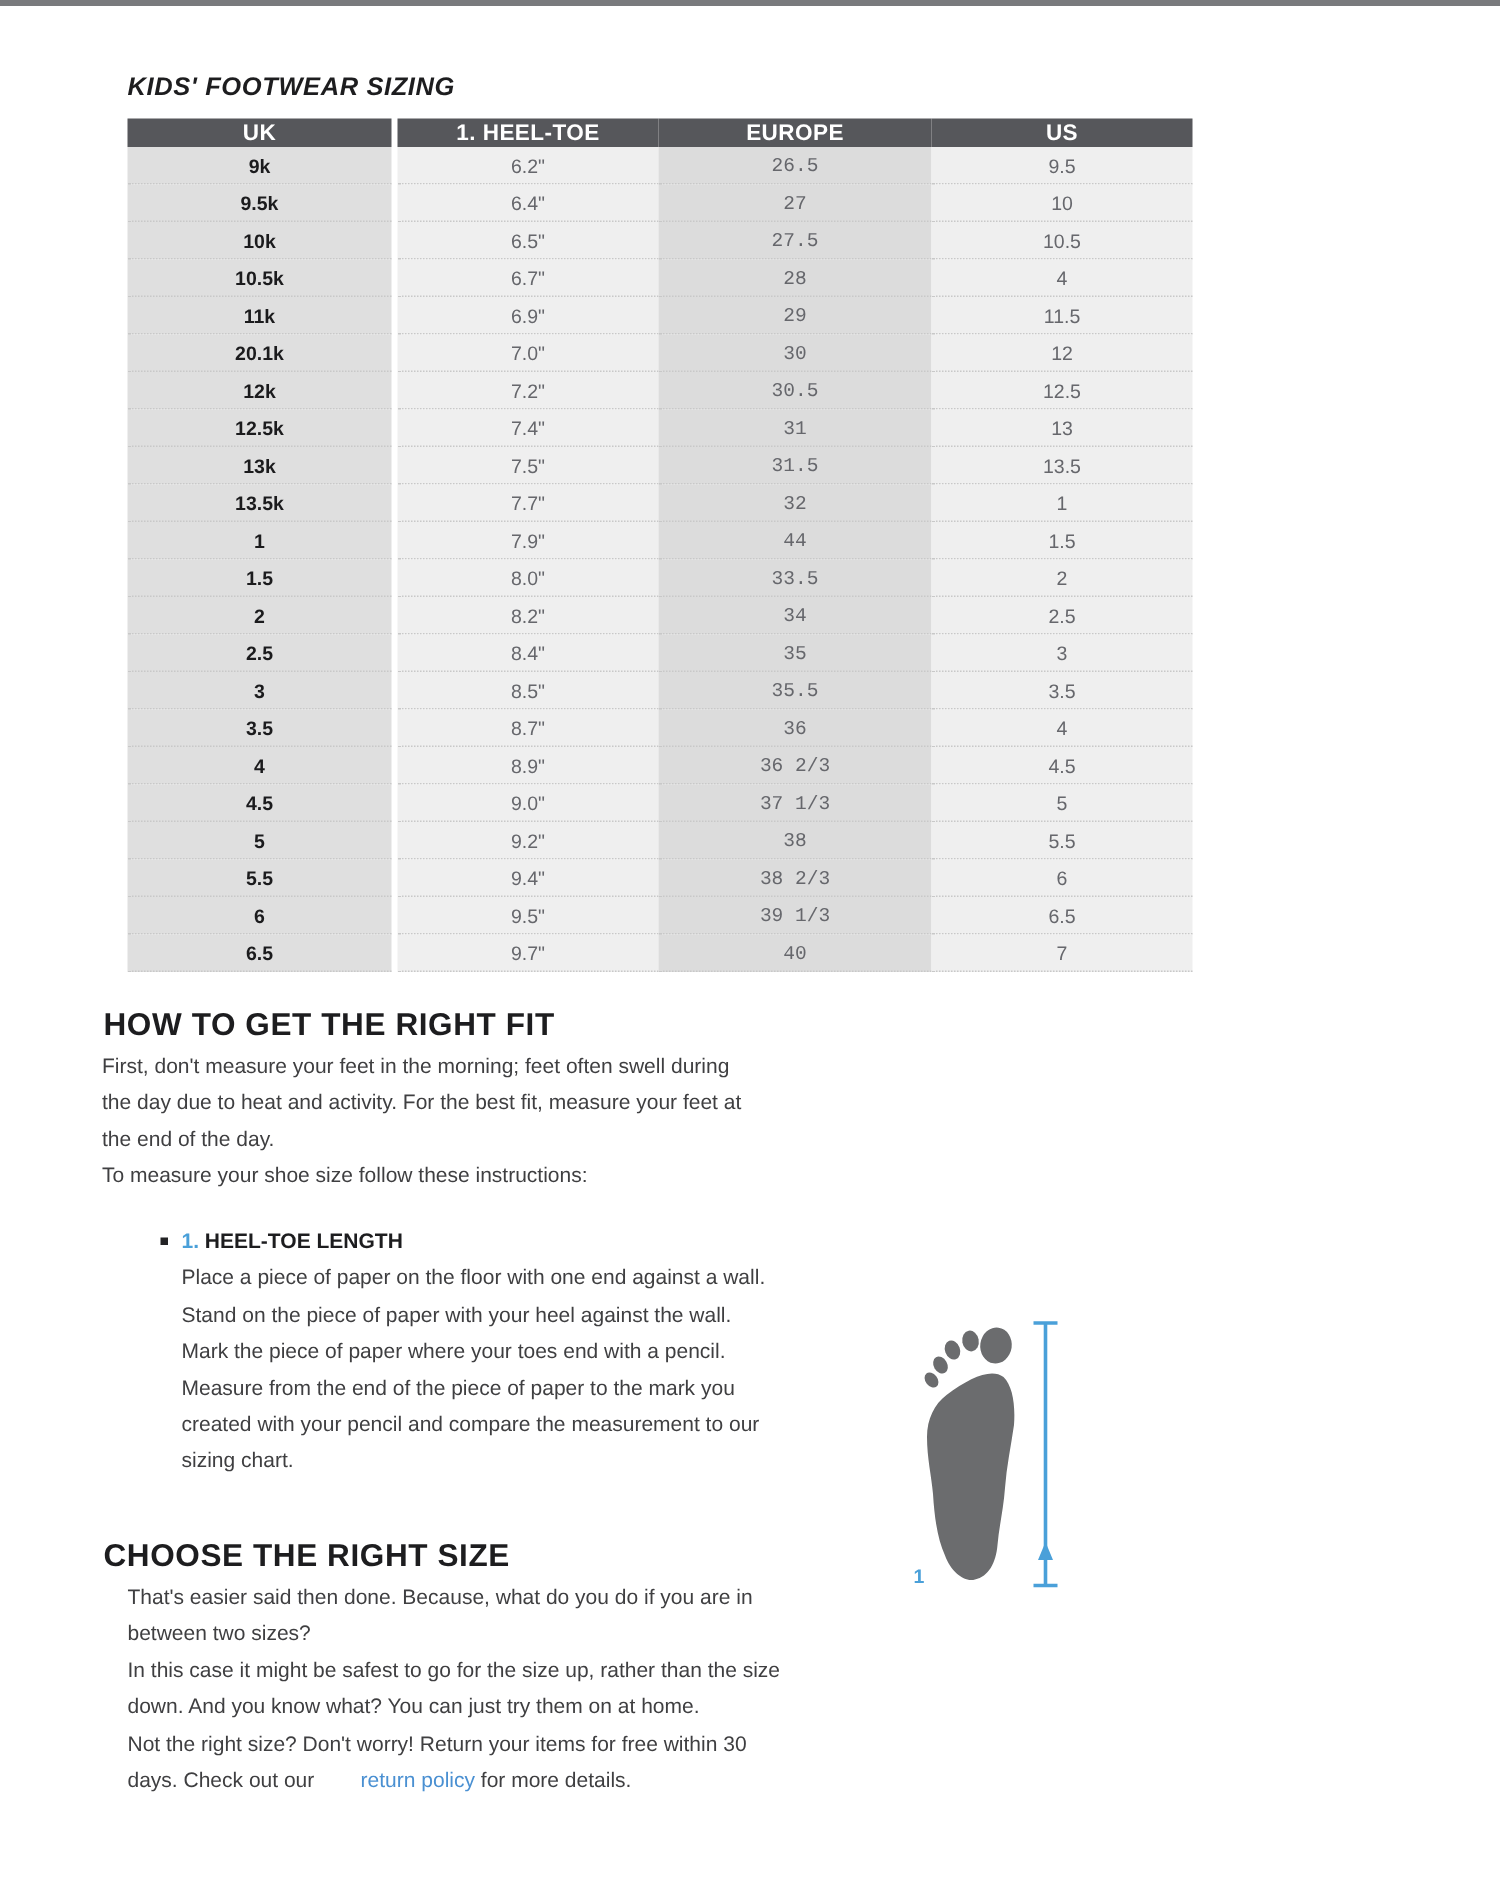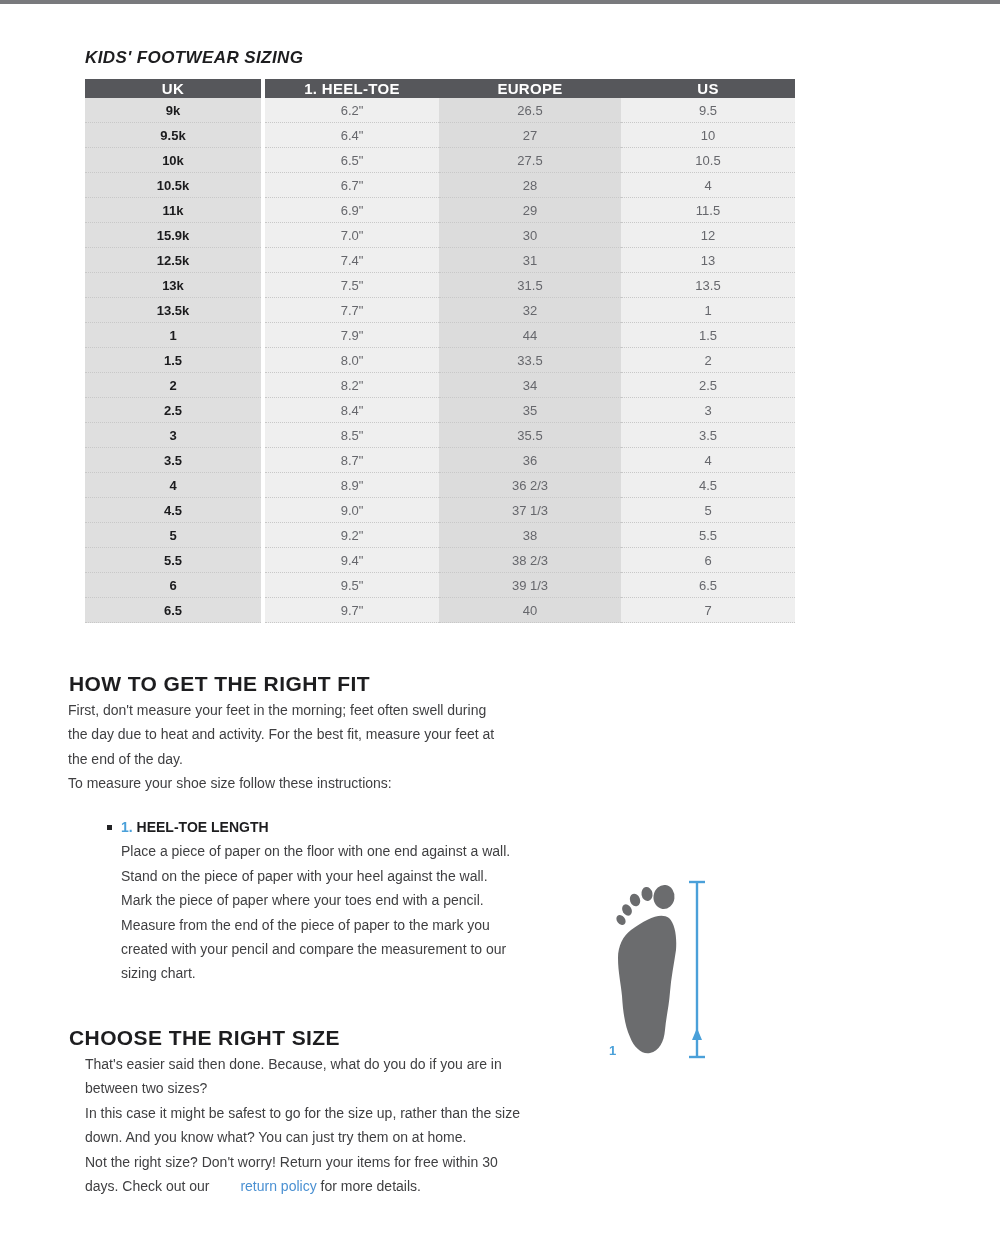--- a/index.html
+++ b/index.html
@@ -24,21 +24,21 @@
     display:flex;align-items:center;justify-content:center;
     font-size:13px;color:var(--cell-text,#66676c);
     border-bottom:1px dotted var(--dotted-line,#c8c8c8);box-sizing:border-box;
   }
   .w0{width:176px;margin-right:4px;}
   .w1{width:174px;}
   .w2{width:182px;}
   .w3{width:174px;}
   .trow .w0{background:var(--uk-col-bg,#dfdfdf);font-weight:bold;color:var(--uk-text,#1b1b1d);}
   .trow .w1{background:var(--light-col-bg,#efefef);}
-  .trow .w2{background:var(--europe-col-bg,#dcdcdc);}
+  .trow .w2{background:var(--europe-col-bg,#dcdcdc);font-family:Liberation Mono, monospace;}
   .trow .w3{background:var(--light-col-bg,#efefef);}
   .sec-heading{
     position:absolute;left:69px;margin:0;
     font-size:21px;font-weight:800;letter-spacing:.4px;color:var(--heading-color,#1d1d1f);
   }
   .fit-heading{top:672px;}
   .choose-heading{top:1026px;}
   .para{
     position:absolute;white-space:pre-line;
     font-size:14px;line-height:24.4px;color:var(--body-text,#3f3f41);
@@ -99,24 +99,30 @@
           <div class="cell w2">28</div>
           <div class="cell w3">4</div>
         </div>
         <div class="trow">
           <div class="cell w0">11k</div>
           <div class="cell w1">6.9"</div>
           <div class="cell w2">29</div>
           <div class="cell w3">11.5</div>
         </div>
         <div class="trow">
-          <div class="cell w0">15.9k</div>
+          <div class="cell w0">20.1k</div>
           <div class="cell w1">7.0"</div>
           <div class="cell w2">30</div>
           <div class="cell w3">12</div>
+        </div>
+        <div class="trow">
+          <div class="cell w0">12k</div>
+          <div class="cell w1">7.2"</div>
+          <div class="cell w2">30.5</div>
+          <div class="cell w3">12.5</div>
         </div>
         <div class="trow">
           <div class="cell w0">12.5k</div>
           <div class="cell w1">7.4"</div>
           <div class="cell w2">31</div>
           <div class="cell w3">13</div>
         </div>
         <div class="trow">
           <div class="cell w0">13k</div>
           <div class="cell w1">7.5"</div>

